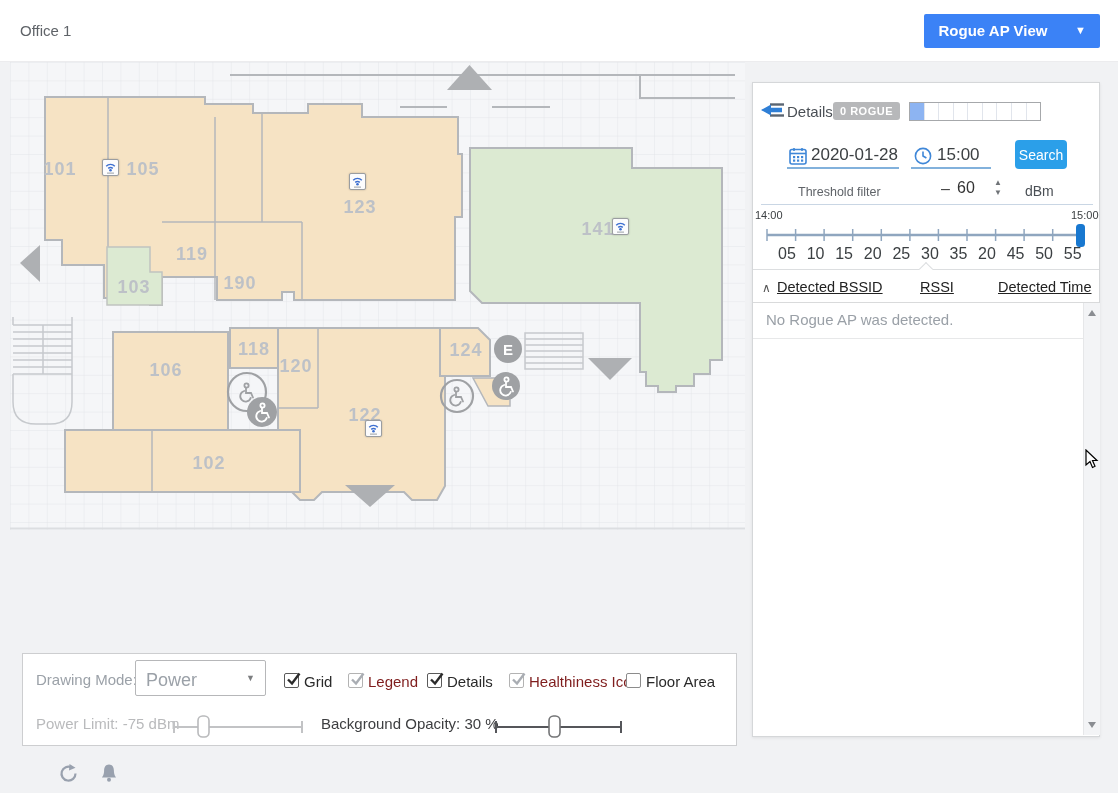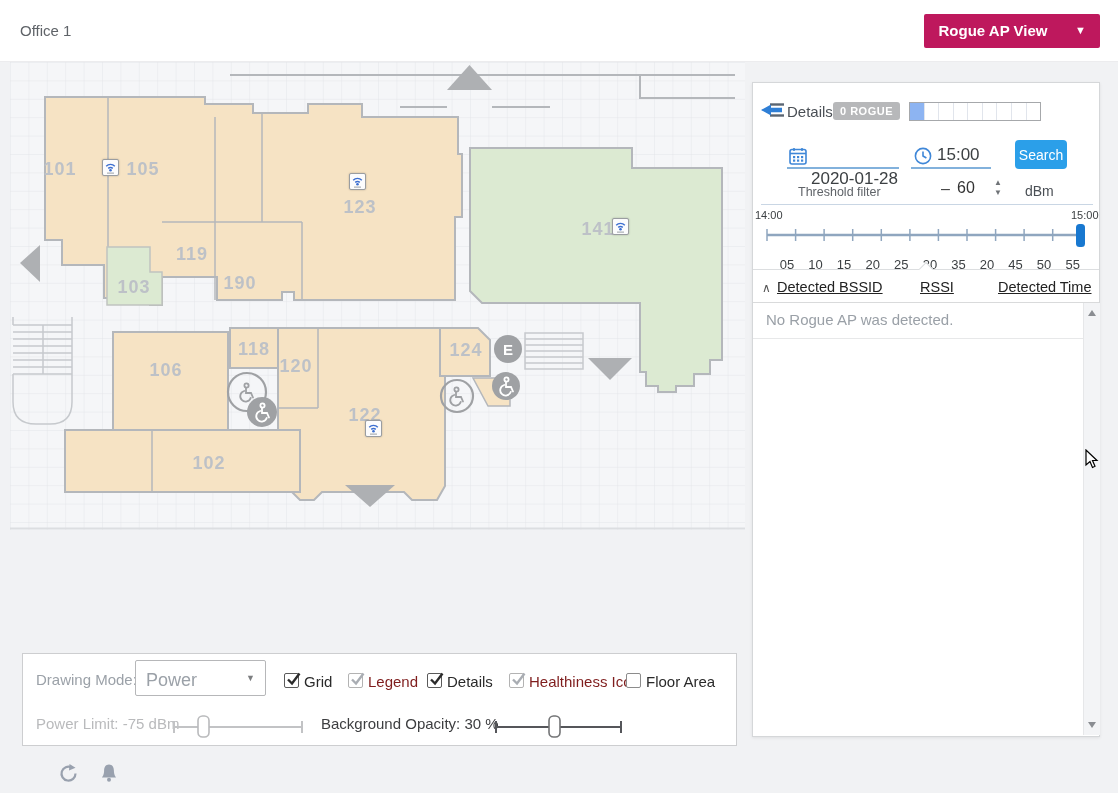--- a/index.html
+++ b/index.html
@@ -4,51 +4,51 @@
 <style>
   * { margin:0; padding:0; box-sizing:border-box; }
   html,body { width:1118px; height:793px; }
   body { font-family:"Liberation Sans", sans-serif; background:#f1f2f4; position:relative; overflow:hidden; }
   .abs { position:absolute; }
 
   
   .topbar { position:absolute; left:0; top:0; width:1118px; height:62px; background:#ffffff; border-bottom:1px solid #ececee; }
   .page-title { position:absolute; left:20px; top:22px; font-size:15px; color:#5f6368; }
   .radio-btn { position:absolute; left:795px; top:14px; width:105px; height:34px; background:#c9cacc; color:#9da0a4; font-size:15px; border:none; border-radius:2px; text-align:center; line-height:34px; }
-  .view-btn { position:absolute; left:924px; top:14px; width:176px; height:34px; background:#be185d; color:#ffffff; font-size:15px; border:none; border-radius:2px; cursor:pointer; }
+  .view-btn { position:absolute; left:924px; top:14px; width:176px; height:34px; background:#3b82f6; color:#ffffff; font-size:15px; border:none; border-radius:2px; cursor:pointer; }
   .view-btn .lbl { position:absolute; left:0; right:38px; top:8px; text-align:center; font-weight:600; }
   .view-btn .car { position:absolute; right:14px; top:10px; font-size:11px; }
 
   
   .map { position:absolute; left:10px; top:62px; width:735px; height:468px; background:#f5f6f8; }
   .room-label { position:absolute; transform:translate(-50%,-50%); font-size:18px; font-weight:700; color:#bdc1c7; letter-spacing:1px; }
   .wifi-ap { position:absolute; width:17px; height:17px; margin-left:-8px; margin-top:-8px; background:#fcfcfd; border:1px solid #9a9da1; border-radius:2px; box-shadow:0 0 2px rgba(0,0,0,.25); }
 
   
   .panel { position:absolute; left:752px; top:82px; width:348px; height:655px; background:#ffffff; border:1px solid #d5d7d9; box-shadow:0 1px 3px rgba(0,0,0,.08); }
   .details-label { position:absolute; left:34px; top:20px; font-size:15px; color:#4a4f55; }
   .rogue-badge { position:absolute; left:80px; top:19px; background:#b7b8ba; color:#fff; font-size:11px; font-weight:700; padding:3px 7px; border-radius:3px; letter-spacing:.5px; }
   .progress { position:absolute; left:156px; top:19px; width:132px; height:19px; border:1px solid #a6a8ab; display:flex; }
   .progress .cell { flex:1; border-right:1px solid #e1e5ec; background:#fff; }
   .progress .cell:last-child { border-right:none; }
   .progress .cell.fill { background:#8db4f2; }
-  .date-text { position:absolute; left:58px; top:62px; font-size:17px; color:#3c4043;margin-top:24px; }
+  .date-text { position:absolute; left:58px; top:62px; font-size:17px; color:#3c4043; }
   .time-text { position:absolute; left:184px; top:62px; font-size:17px; color:#3c4043; }
   .u-line { position:absolute; height:2px; background:#82b1dc; }
   .search-btn { position:absolute; left:262px; top:57px; width:52px; height:29px; background:#2b9fe9; color:#fff; font-size:14px; border:none; border-radius:4px; cursor:pointer; font-family:"Liberation Sans",sans-serif; }
   .th-label { position:absolute; left:45px; top:102px; font-size:12.5px; color:#5f6368; }
   .th-minus { position:absolute; left:188px; top:97px; font-size:16px; color:#444; }
   .th-value { position:absolute; left:204px; top:96px; font-size:16px; color:#333; }
   .spinner { position:absolute; left:238px; top:95px; width:14px; height:22px; }
   .spinner span { display:block; font-size:8px; color:#6f7377; line-height:10px; text-align:center; cursor:pointer; }
   .th-unit { position:absolute; left:272px; top:100px; font-size:14px; color:#4a4f55; }
   .th-underline { position:absolute; left:8px; top:121px; width:332px; height:1px; background:#c9d6e4; }
   .t-start { position:absolute; left:2px; top:126px; font-size:11px; color:#3c4043; }
   .t-end { position:absolute; left:318px; top:126px; font-size:11px; color:#3c4043; }
-  .tick-label { position:absolute; top:174px; transform:translateX(-50%); font-size:13px; color:#3c4043;padding-left:40px; }
+  .tick-label { position:absolute; top:162px; transform:translateX(-50%); font-size:16px; color:#3c4043;padding-left:40px; }
   .divider { position:absolute; left:0; top:186px; width:100%; height:1px; background:#dcdee0; }
   .notch { position:absolute; left:168px; top:181px; width:10px; height:10px; background:#ffffff; border-left:1px solid #dcdee0; border-top:1px solid #dcdee0; transform:rotate(45deg); }
   .sort-caret { position:absolute; left:9px; top:198px; font-size:12px; color:#555; }
   .col-h { position:absolute; top:196px; font-size:14.5px; color:#222; text-decoration:underline; cursor:pointer; }
   .head-border { position:absolute; left:0; top:219px; width:100%; height:1px; background:#d9dadb; }
   .empty-msg { position:absolute; left:13px; top:228px; font-size:15px; color:#9aa0a7; }
   .row-border { position:absolute; left:0; top:255px; width:330px; height:1px; background:#e7e8e9; }
   .scrollbar { position:absolute; left:330px; top:220px; width:17px; bottom:1px; background:#f3f4f6; border-left:1px solid #e6e7e9; }
   .sb-up, .sb-down { position:absolute; left:4px; width:0; height:0; border-left:4.5px solid transparent; border-right:4.5px solid transparent; cursor:pointer; }
   .sb-up { top:7px; border-bottom:6px solid #8a8d92; }

